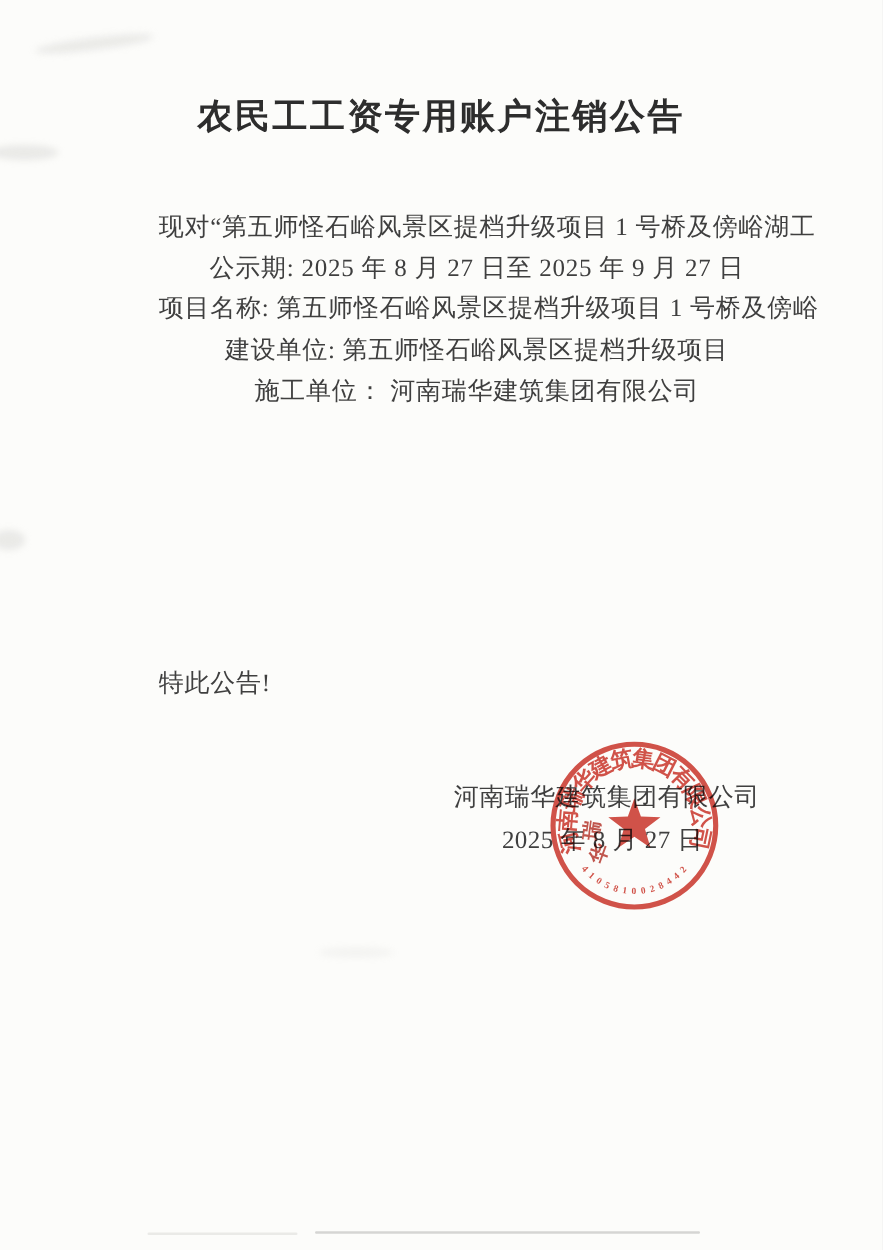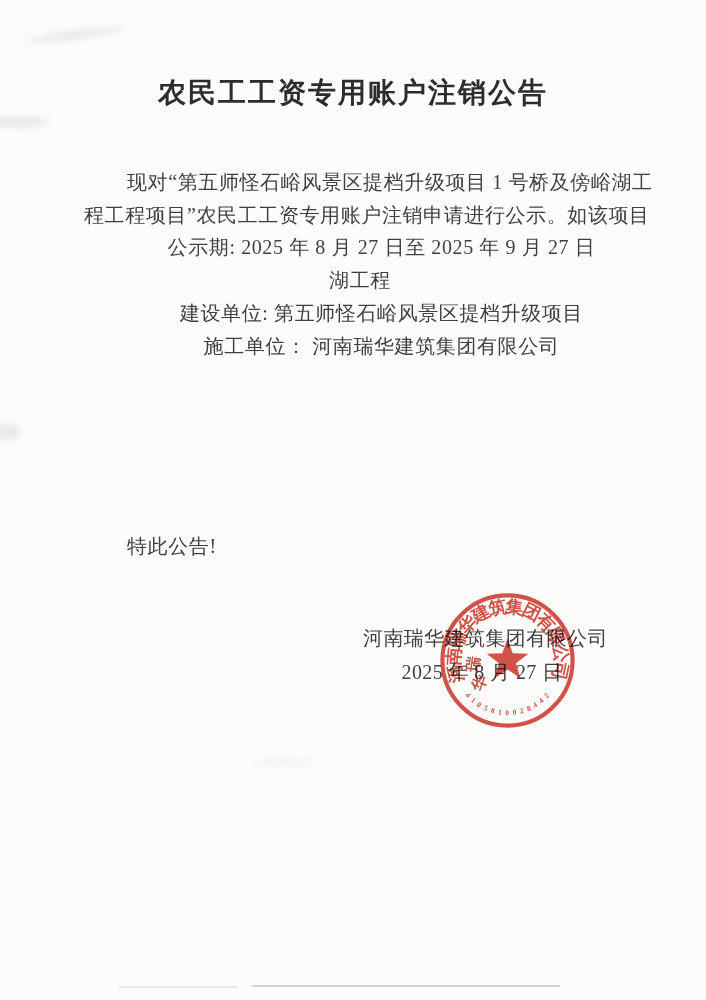--- a/index.html
+++ b/index.html
@@ -80,23 +80,22 @@
   <div class="smudge b"></div>
   <div class="smudge c"></div>
   <div class="smudge d"></div>
   <div class="scanline main"></div>
   <div class="scanline faint"></div>
 
   <div class="doc-title">农民工工资专用账户注销公告</div>
 
   <div class="body-block">
     <span class="line ind">现对“第五师怪石峪风景区提档升级项目 1 号桥及傍峪湖工</span>
-    <span class="line">程工程项目”农民工工资专用账户注销申请进行公示。如该项目</span>
     <span class="line ind">公示期: 2025 年 8 月 27 日至 2025 年 9 月 27 日</span>
-    <span class="line">湖工程</span>
+    <span class="line ind">项目名称: 第五师怪石峪风景区提档升级项目 1 号桥及傍峪</span>
     <span class="line ind">建设单位: 第五师怪石峪风景区提档升级项目</span>
     <span class="line ind">施工单位： 河南瑞华建筑集团有限公司</span>
   </div>
 
   <div class="closing">特此公告!</div>
 
   <div class="signature">
     <span class="line">河南瑞华建筑集团有限公司</span>
     <span class="line">2025 年 8 月 27 日</span>
   </div>

